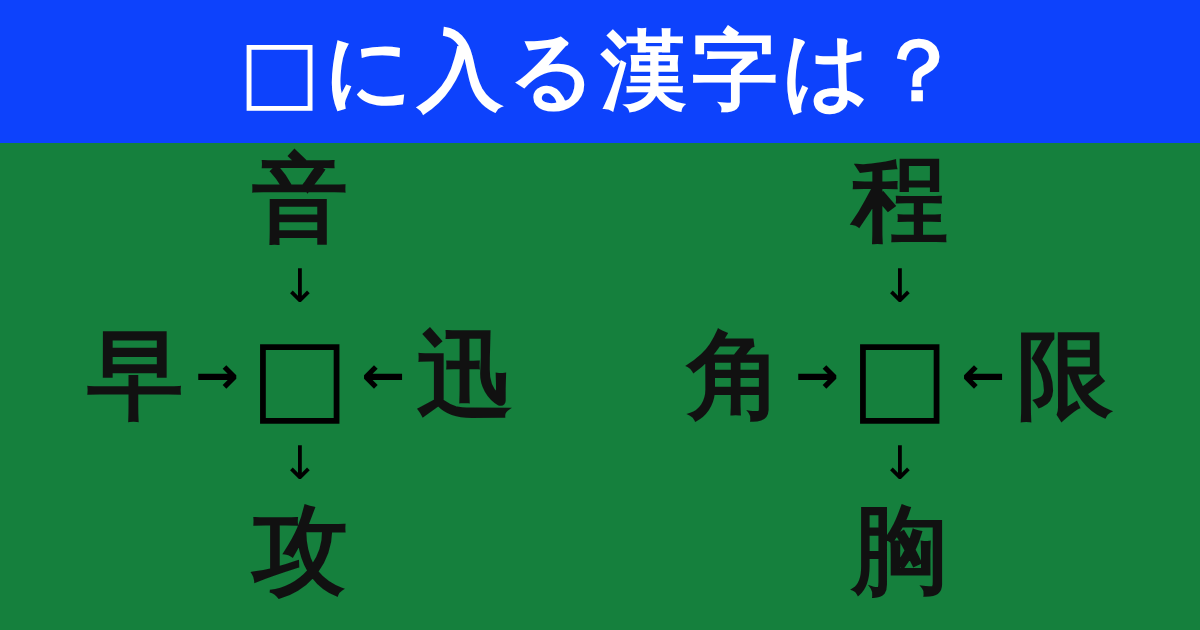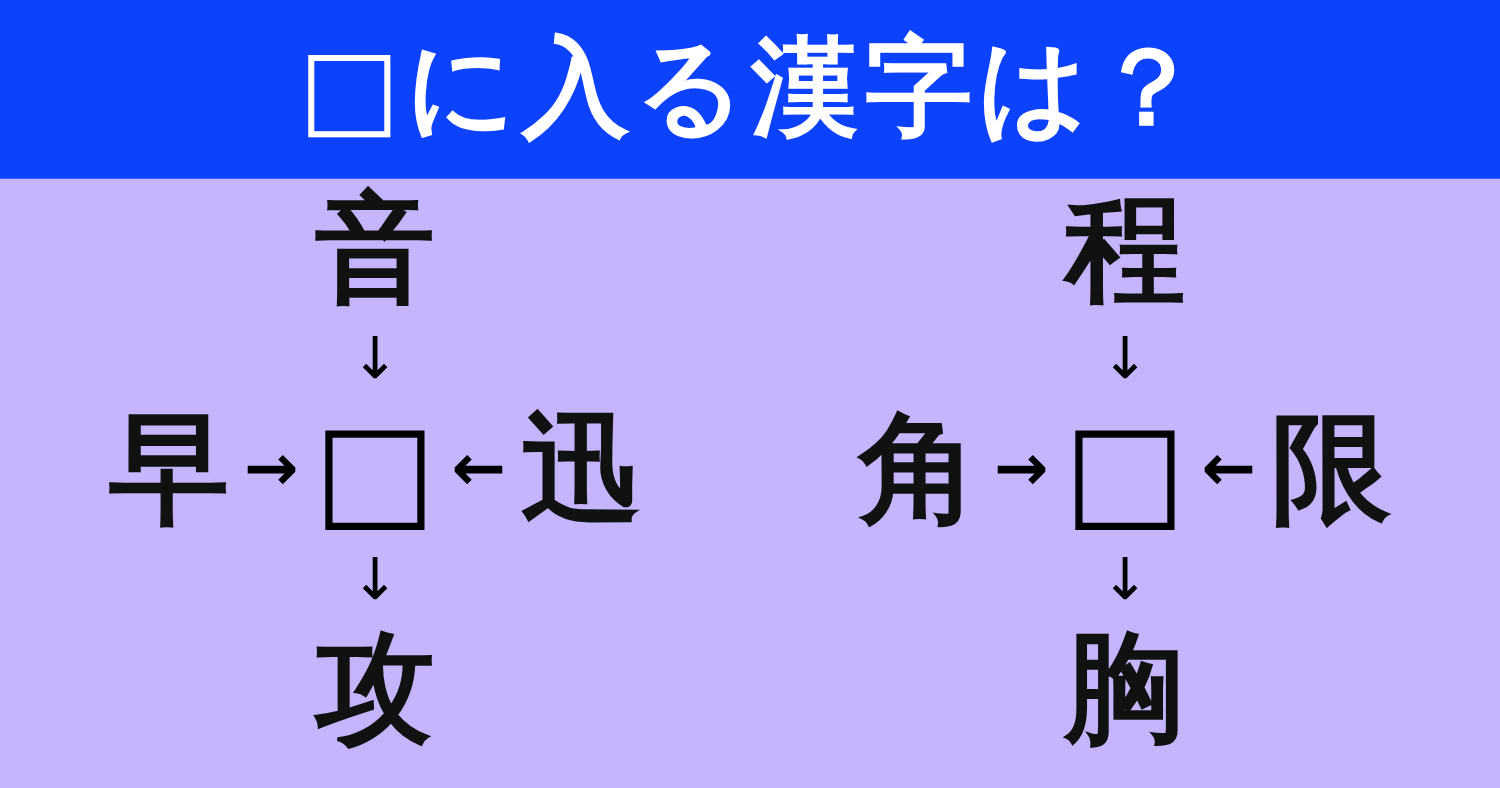--- a/index.html
+++ b/index.html
@@ -11,21 +11,21 @@
     width: 1200px;
     height: 630px;
     background: #ffffff;
     font-family: "DejaVu Sans", "Liberation Sans", sans-serif;
     overflow: hidden;
   }
   #page {
     position: relative;
     width: 1200px;
     height: 630px;
-    background: #c4b5fd;
+    background: #15803d;
   }
 
   
   #header-banner {
     position: absolute;
     left: 0;
     top: 0;
     width: 1200px;
     height: 143px;
     background: #0d42fc;

